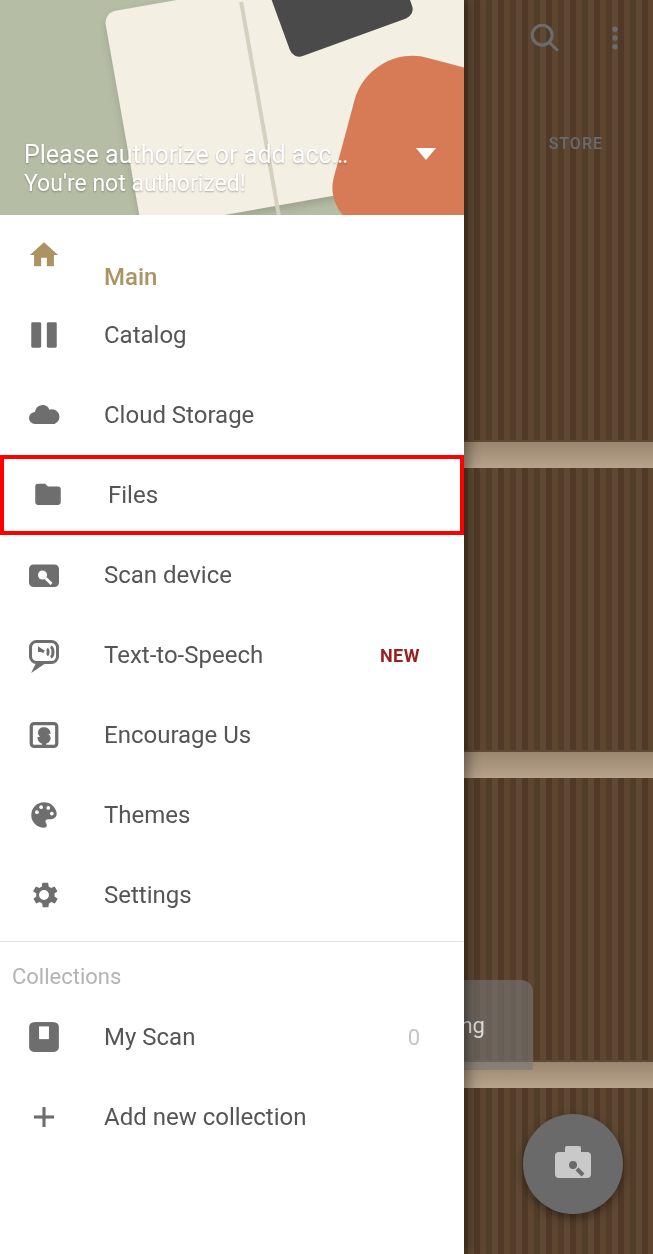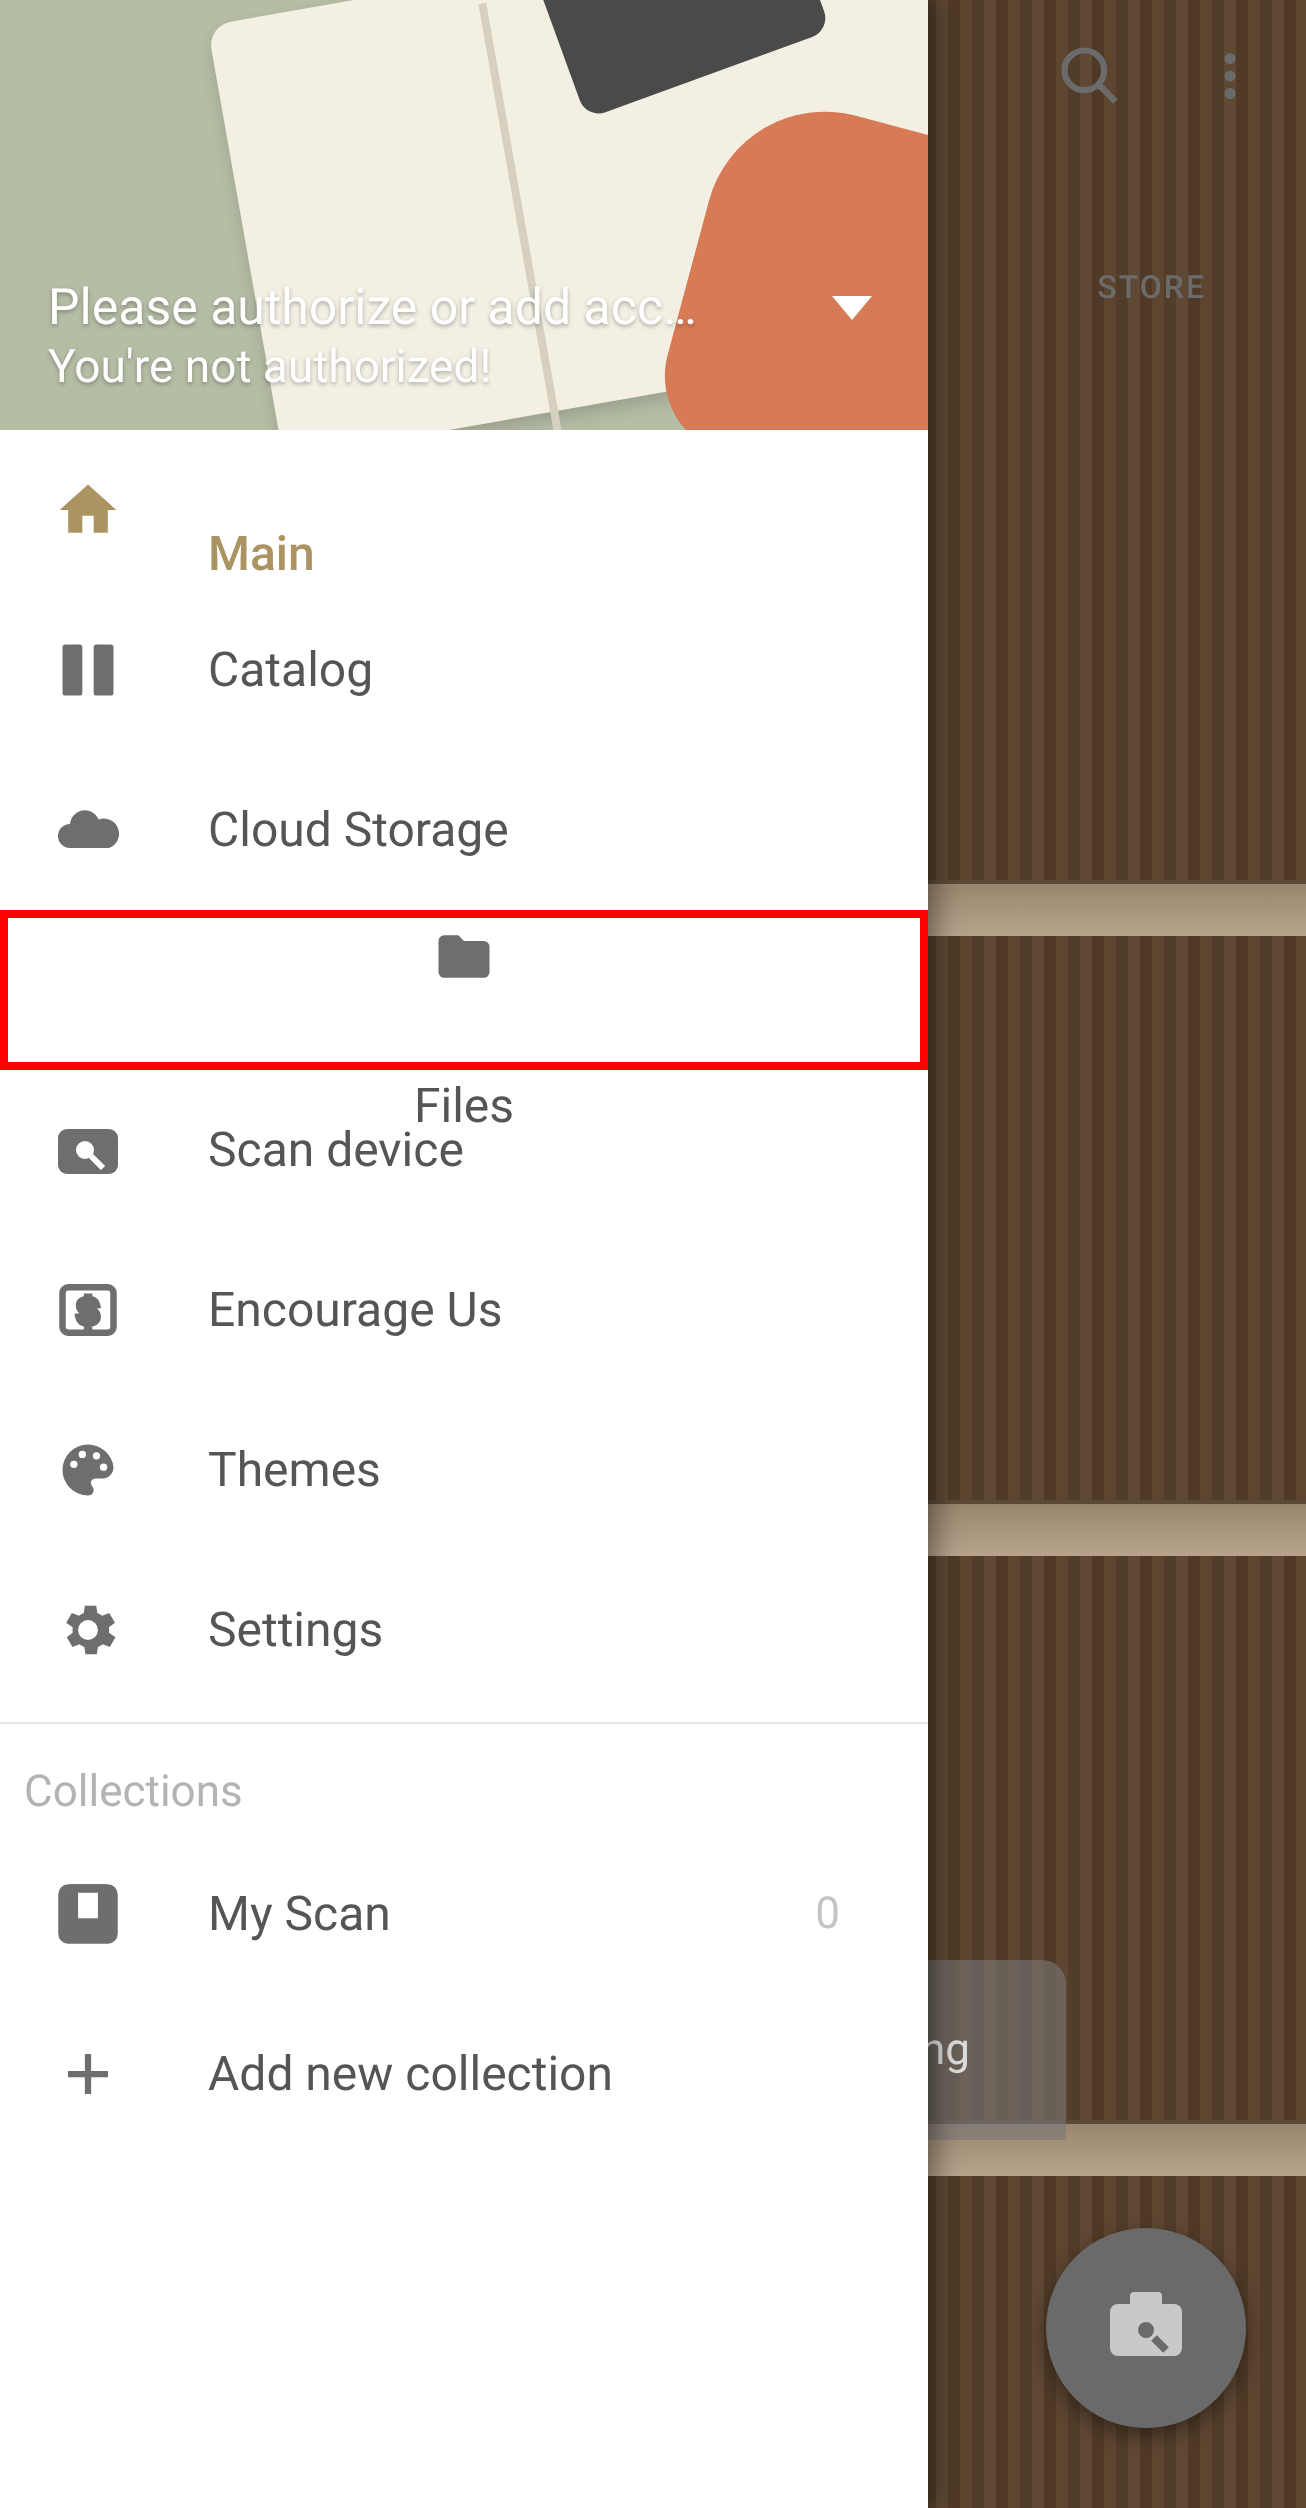--- a/index.html
+++ b/index.html
@@ -114,21 +114,20 @@
   .menu-item .mi-label { font-size:24px; color:#555; flex:1; }
   .menu-item.active .mi-icon { color:#ab9462; }
   .menu-item.active .mi-label { color:#ab9462; font-weight:500;margin-top:44px; }
   .menu-item .badge-new {
     color:#9c1f1f; font-weight:700; font-size:18px; letter-spacing:0.5px; margin-right:20px;
   }
   .menu-item .count { color:#c4c4c4; font-size:22px; margin-right:20px;}
 
   .highlight-box {
     border:4px solid #ff0000;
-    flex-direction:column;
   }
 
   .section-divider { height:1px; background:#e5e5e5; margin:6px 0; }
   .section-title { padding:16px 24px 8px 12px; color:#b3b3b3; font-size:22px; }
 
   svg { display:block; }
 </style>
 </head>
 <body>
 
@@ -229,20 +228,31 @@
       <span class="mi-icon">
         <svg width="36" height="36" viewBox="0 0 24 24" fill="currentColor">
             <rect x="2" y="5" width="20" height="15" rx="3"></rect>
             <circle cx="11" cy="12" r="3" fill="#fff"></circle>
             <line x1="13" y1="14" x2="17" y2="18" stroke="#fff" stroke-width="2"></line>
           </svg>
       </span>
       <span class="mi-label">Scan device</span>
     </div>
 
+    <div class="menu-item">
+      <span class="mi-icon">
+        <svg width="36" height="36" viewBox="0 0 24 24" fill="none" stroke="currentColor" stroke-width="2">
+            <rect x="3" y="3" width="18" height="14" rx="4"></rect>
+            <path d="M8 17l-2 4 6-4"></path>
+            <path d="M9 10v-2l3 2 M14 8c1 .5 1 3.5 0 4 M16.5 6.5c2 1 2 6 0 7" fill="none"></path>
+          </svg>
+      </span>
+      <span class="mi-label">Text-to-Speech</span>
+      <span class="badge-new">NEW</span>
+    </div>
 
     <div class="menu-item">
       <span class="mi-icon">
         <svg width="34" height="34" viewBox="0 0 24 24" fill="none" stroke="currentColor" stroke-width="2.3">
             <rect x="3" y="4" width="18" height="16" rx="2"></rect>
             <text x="12" y="17" font-size="13" text-anchor="middle" fill="currentColor" font-family="Arial" font-weight="bold">$</text>
           </svg>
       </span>
       <span class="mi-label">Encourage Us</span>
     </div>

